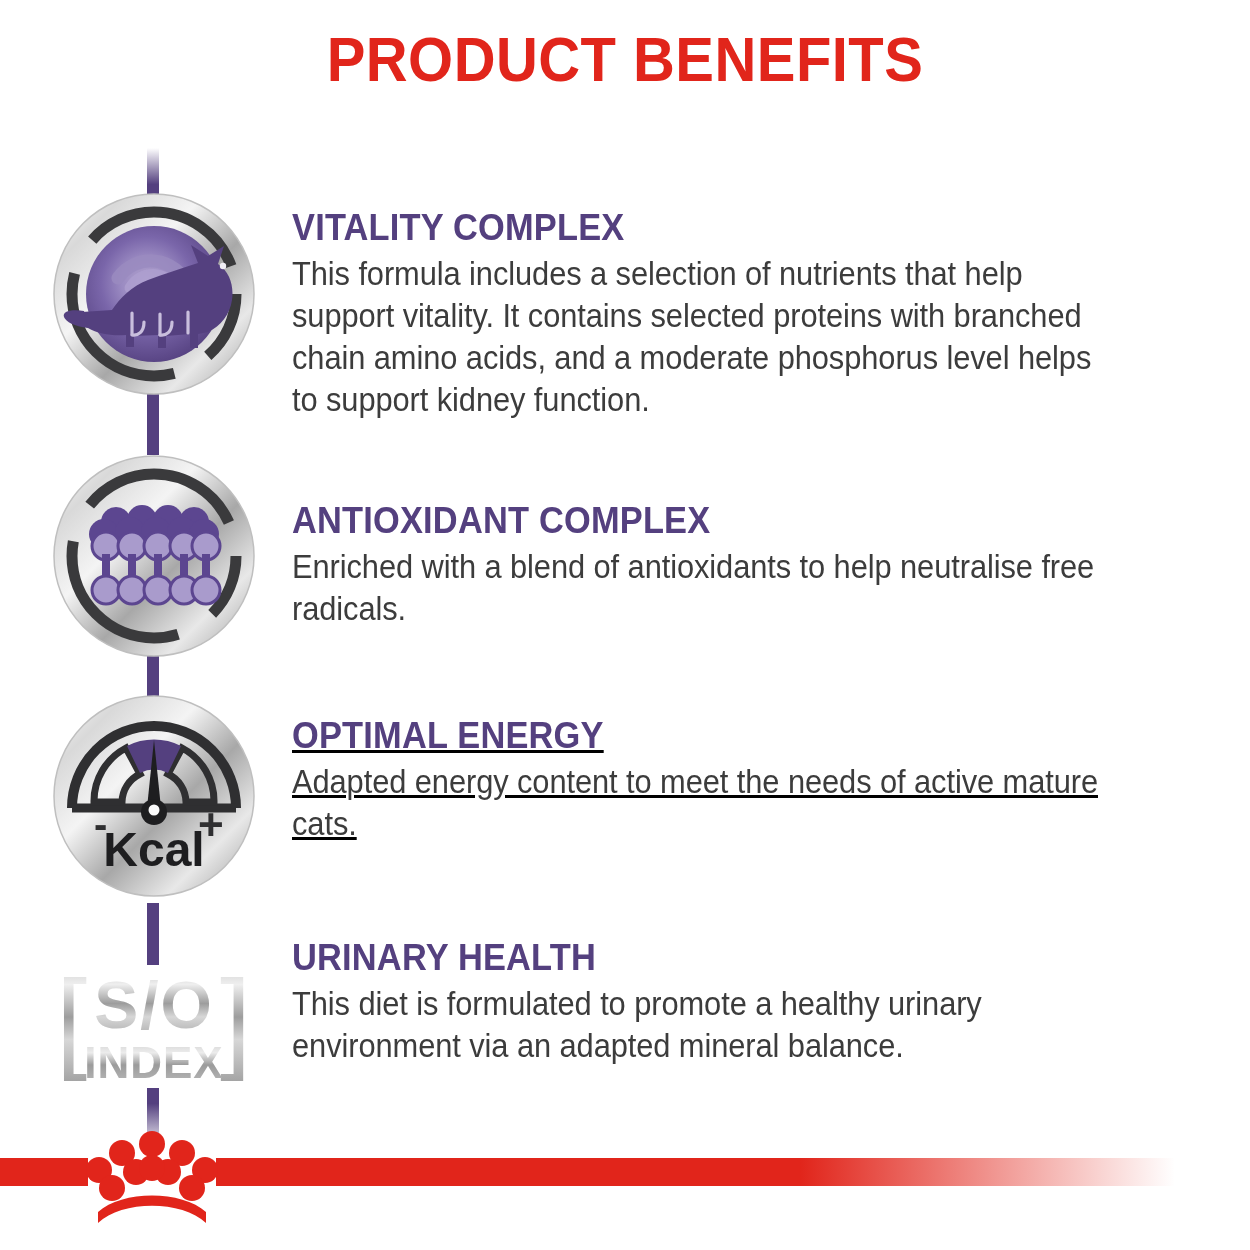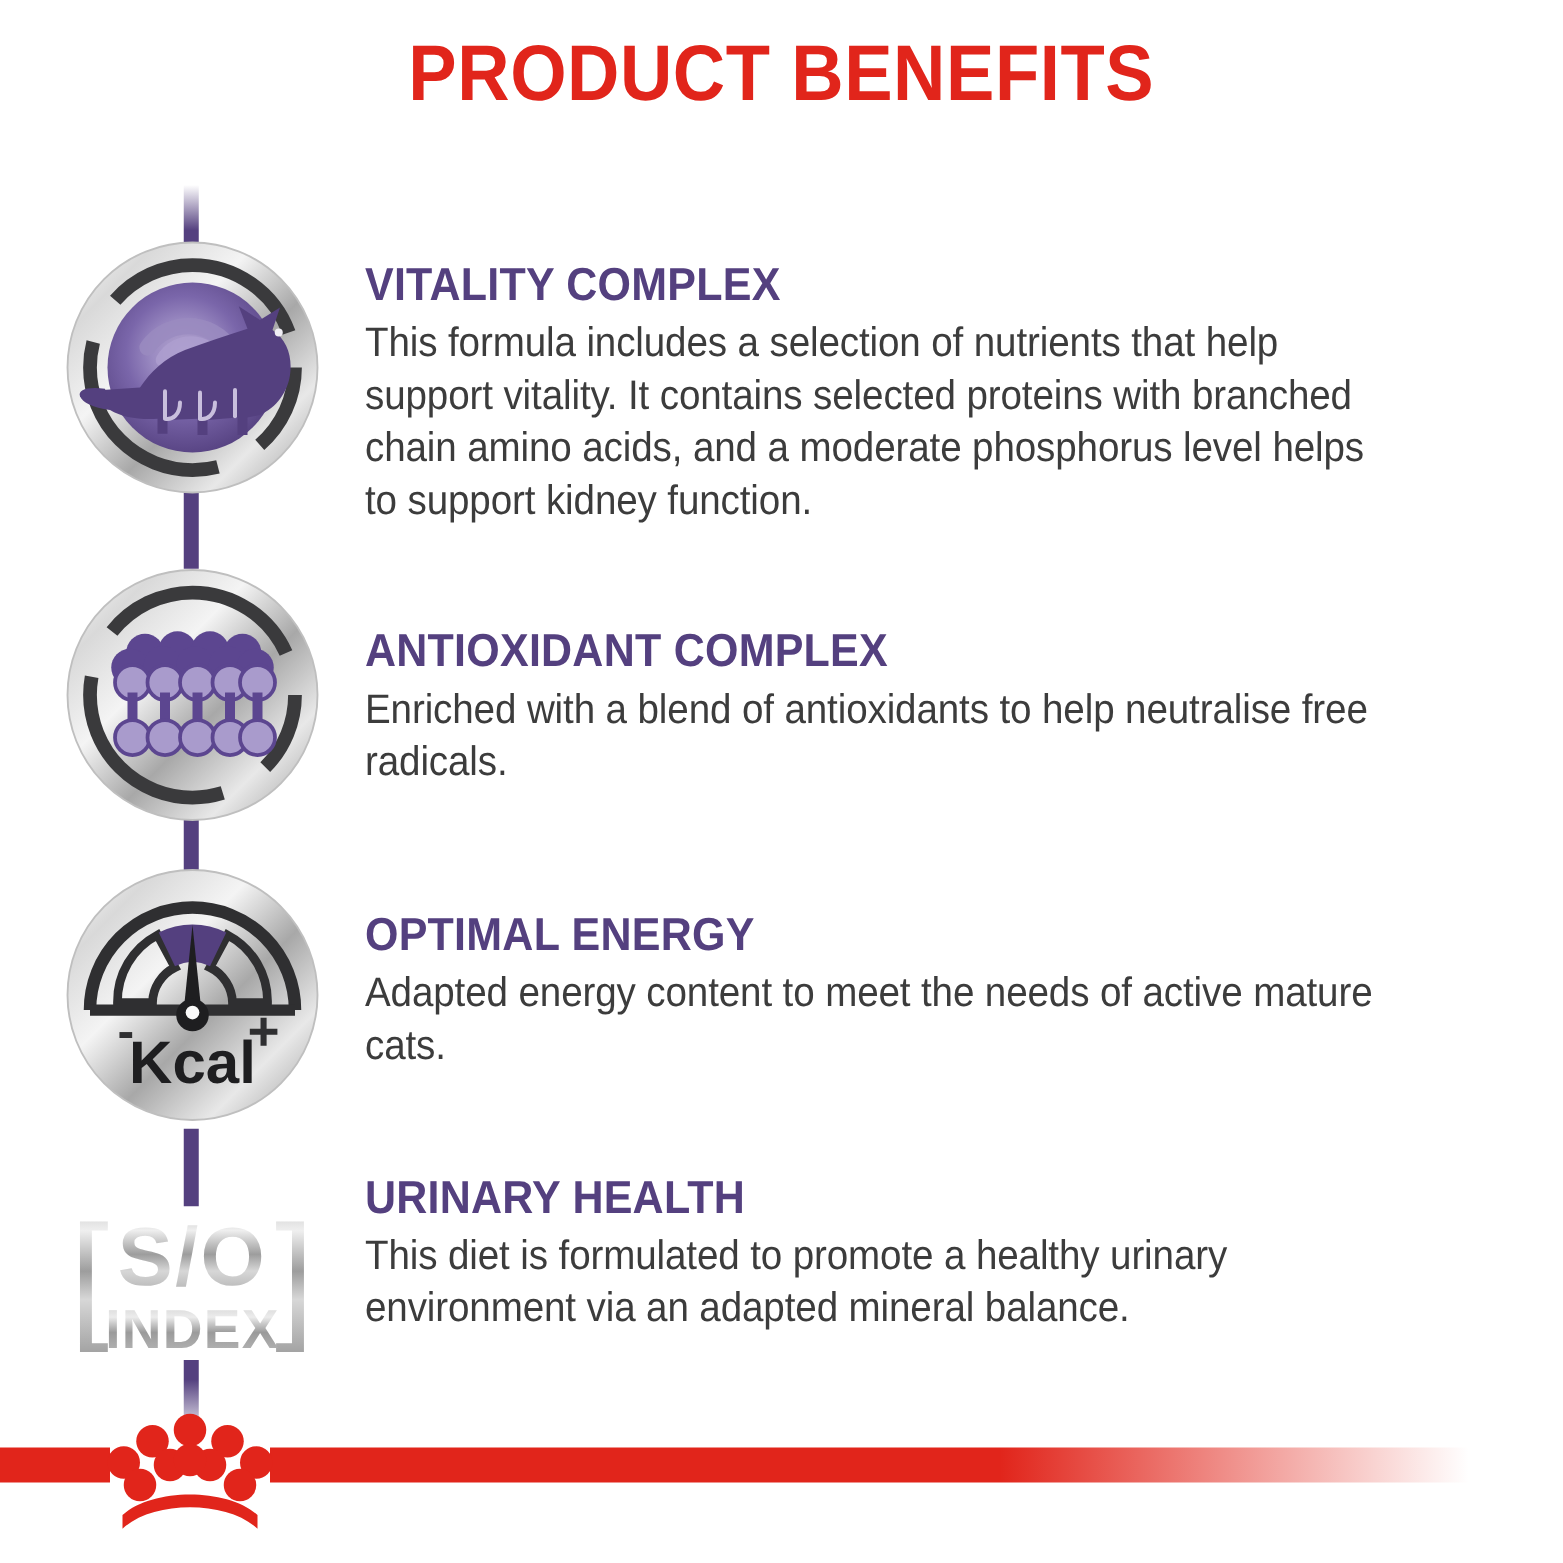--- a/index.html
+++ b/index.html
@@ -100,21 +100,21 @@
   #row-0 { top: 196px; }
   #row-0 .icon-slot { top: -8px; }
   #row-0 .copy { top: 12px; }
 
   #row-1 { top: 455px; }
   #row-1 .icon-slot { top: -5px; }
   #row-1 .copy { top: 7px; margin-top: 39px; }
 
   #row-2 { top: 700px; }
   #row-2 .icon-slot { top: -10px; }
-  #row-2 .copy { top: 28px; }
+  #row-2 .copy { top: 16px; text-decoration: underline; }
 
   #row-3 { top: 938px; }
   #row-3 .icon-slot { top: 4px; }
   #row-3 .copy { top: 0; }
 
   
   .brandbar {
     position: absolute;
     left: 0;
     top: 1158px;

